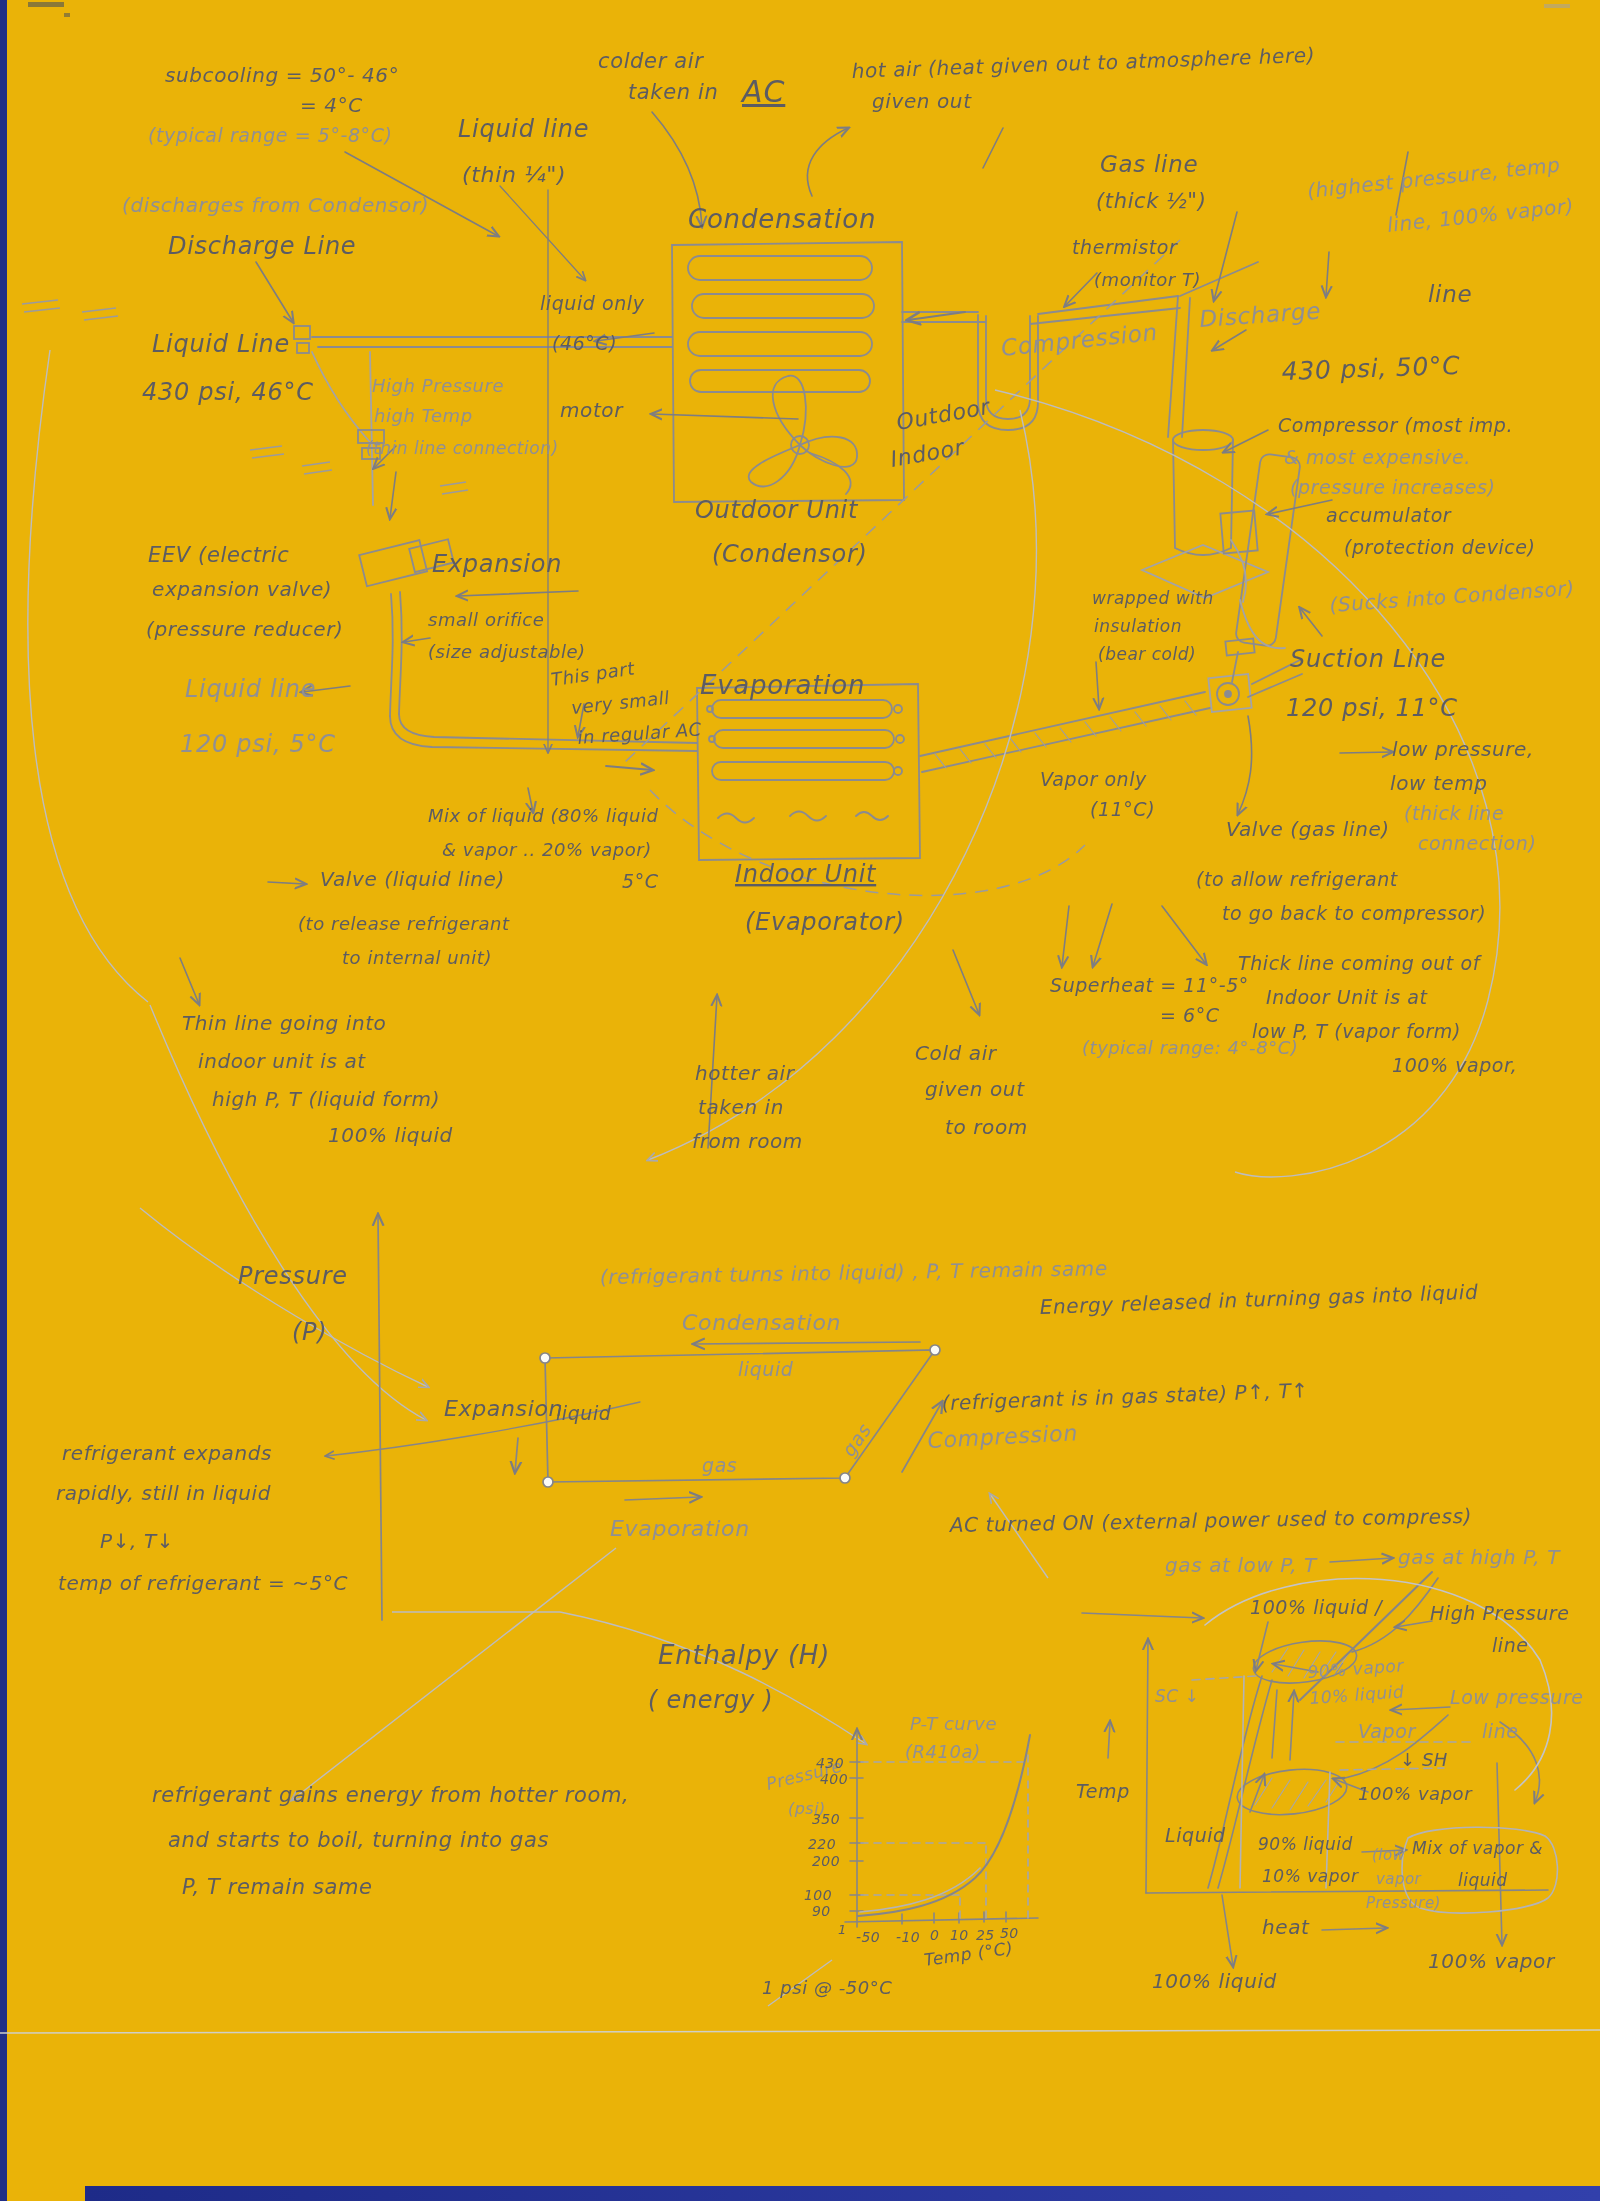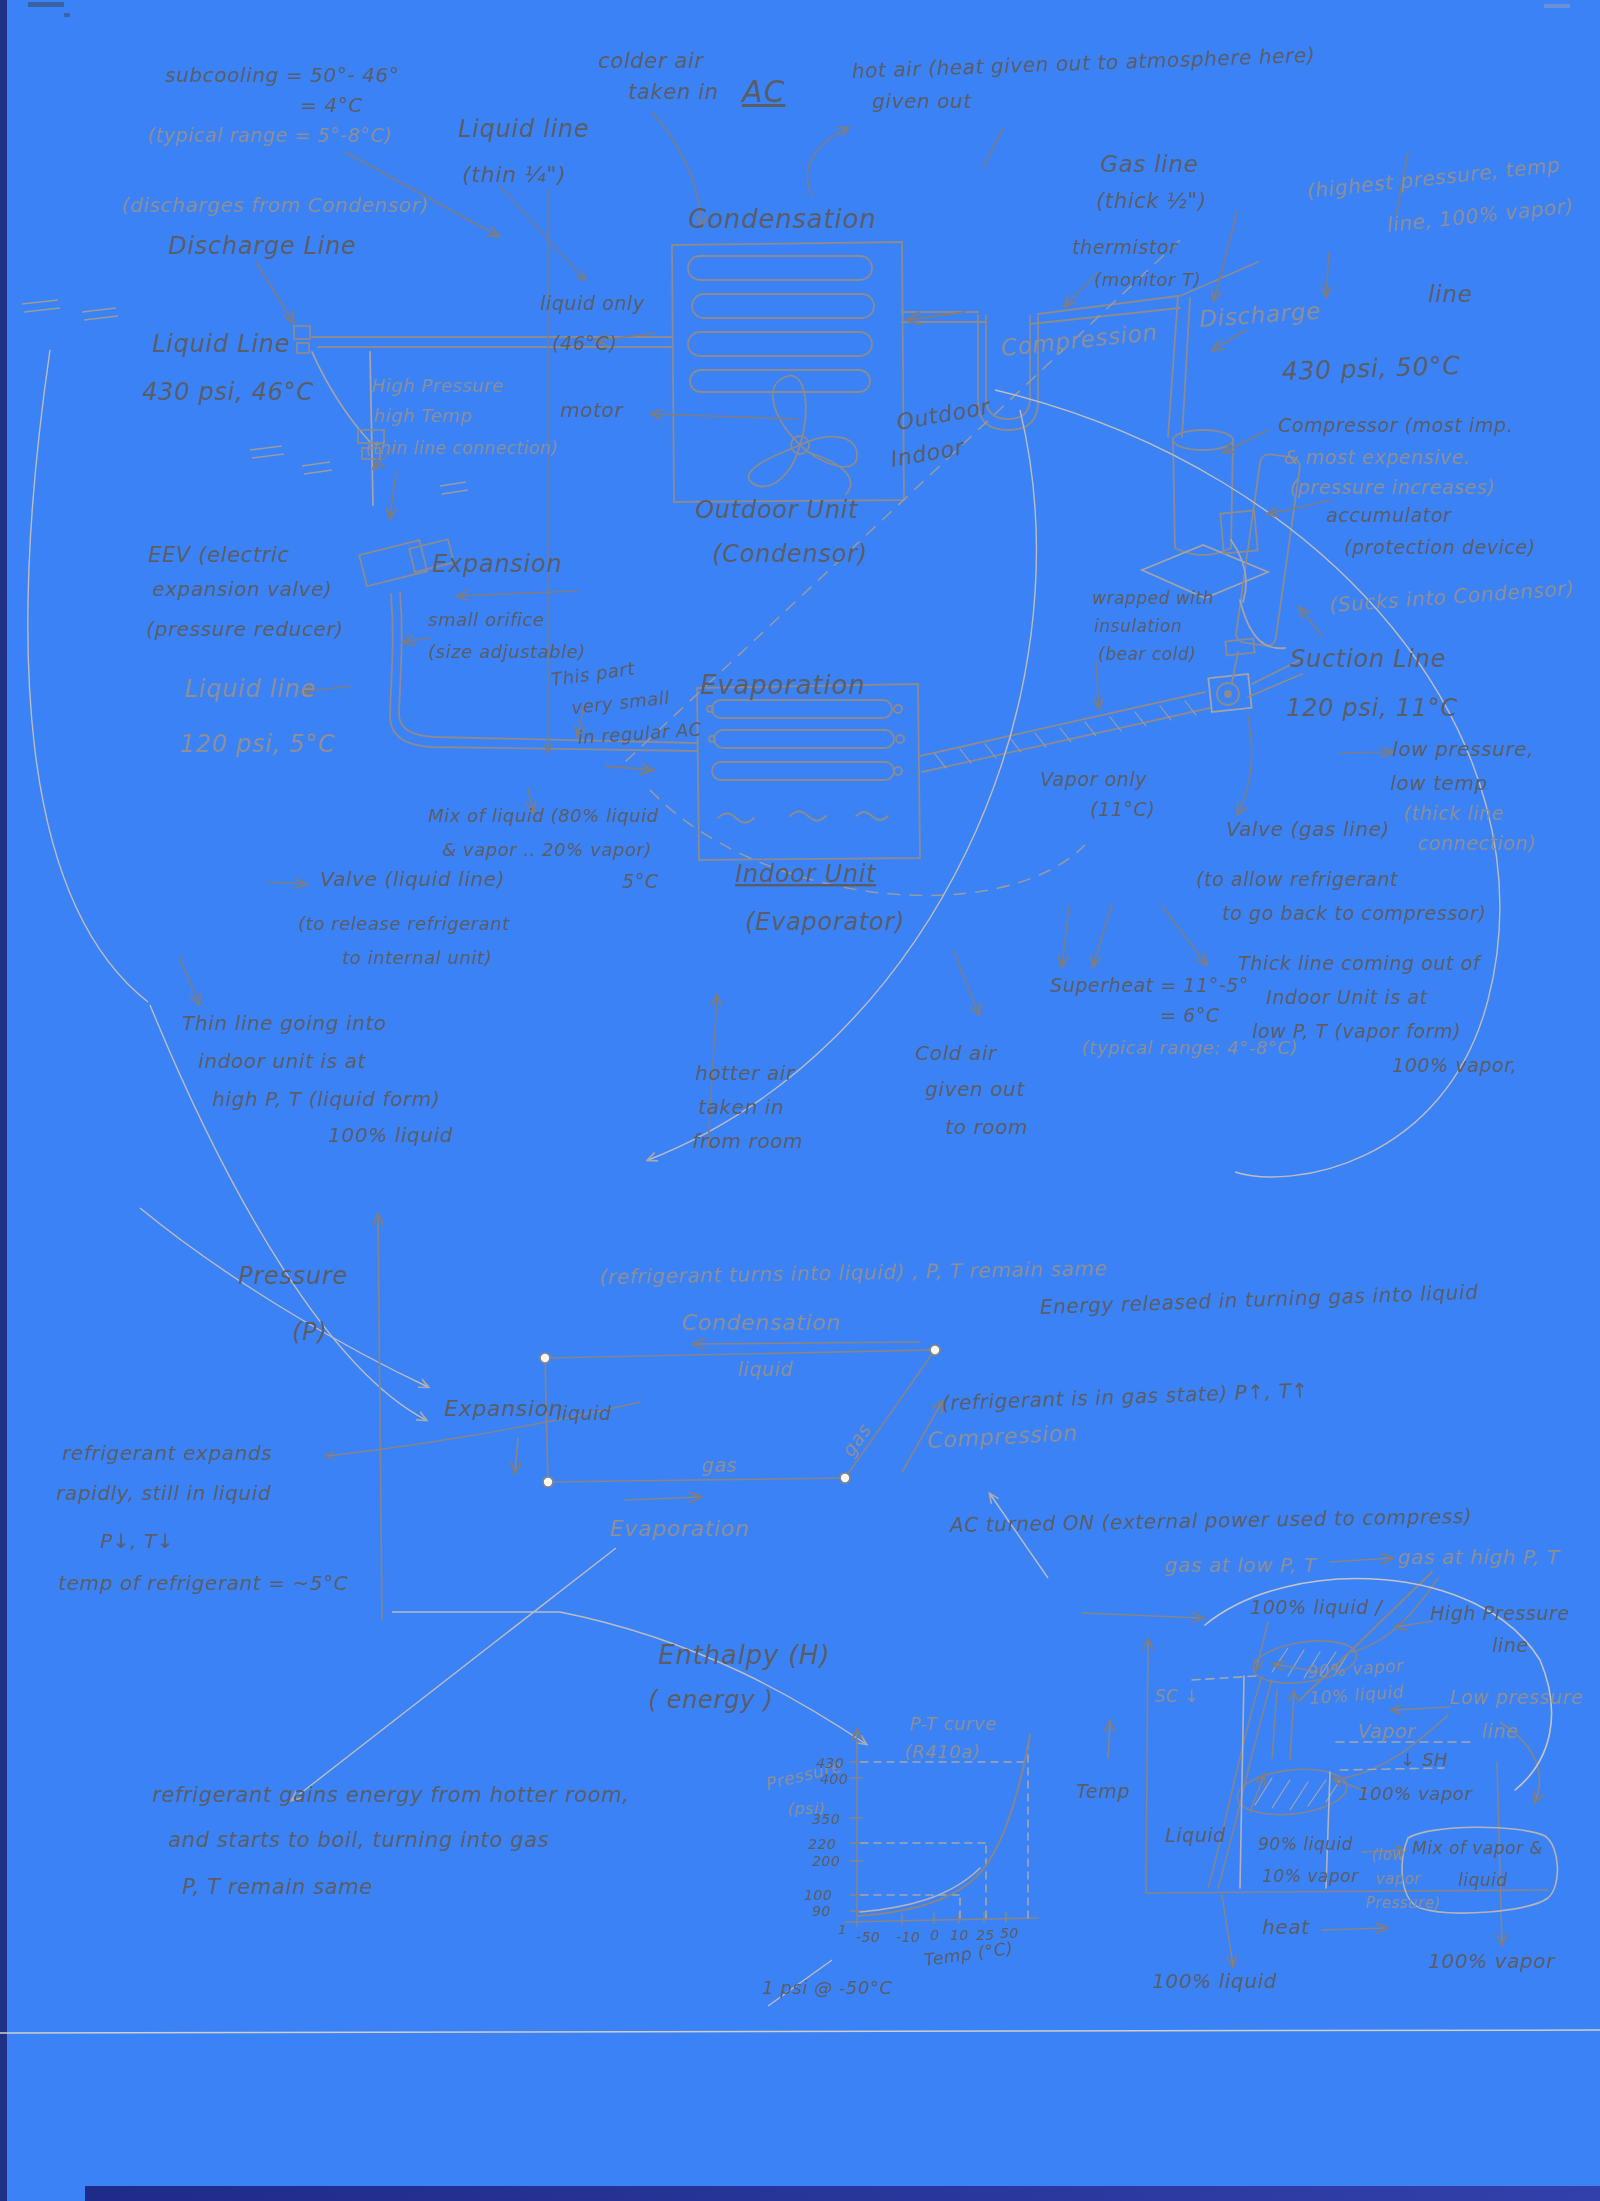--- a/index.html
+++ b/index.html
@@ -1,16 +1,16 @@
 <!DOCTYPE html>
 <html><head>
 <meta charset="utf-8">
 <style>
   html,body{margin:0;padding:0;background:#e8e8e4;}
-  .page{position:relative;width:1600px;height:2201px;background:#3b82f6;overflow:hidden;
+  .page{position:relative;width:1600px;height:2201px;background:#eab308;overflow:hidden;
         font-family:"DejaVu Sans",sans-serif;}
   svg{position:absolute;left:0;top:0;}
   text{font-family:"DejaVu Sans",sans-serif;font-style:italic;fill:#5c5c63;letter-spacing:.03em;}
   text.light{fill:#8f8f95;}
 </style>
 </head>
 <body>
 
 <div class="page">
 <svg width="1600" height="2201" viewBox="0 0 1600 2201">

